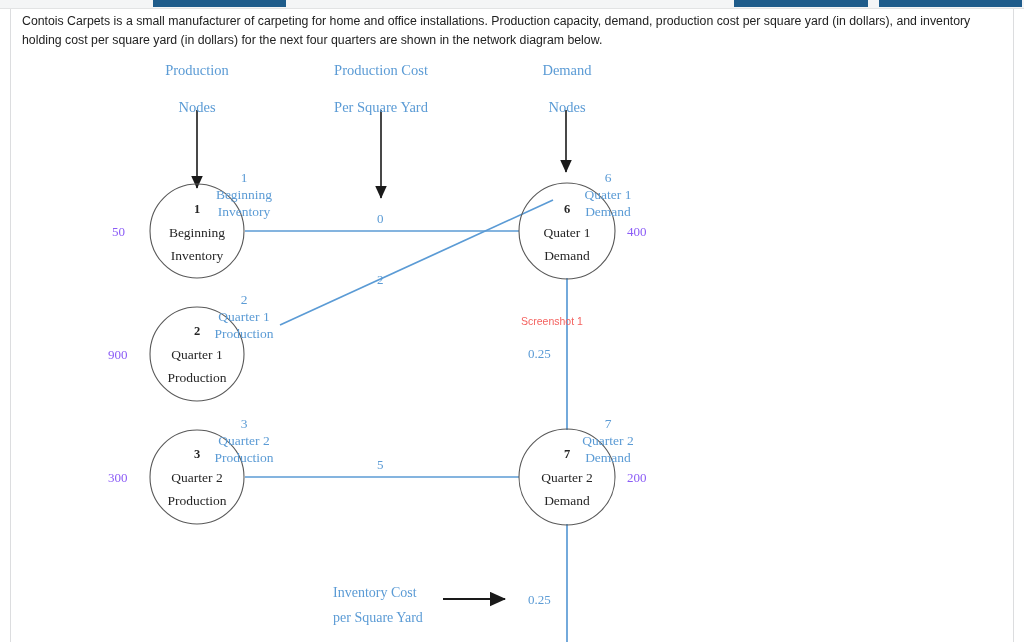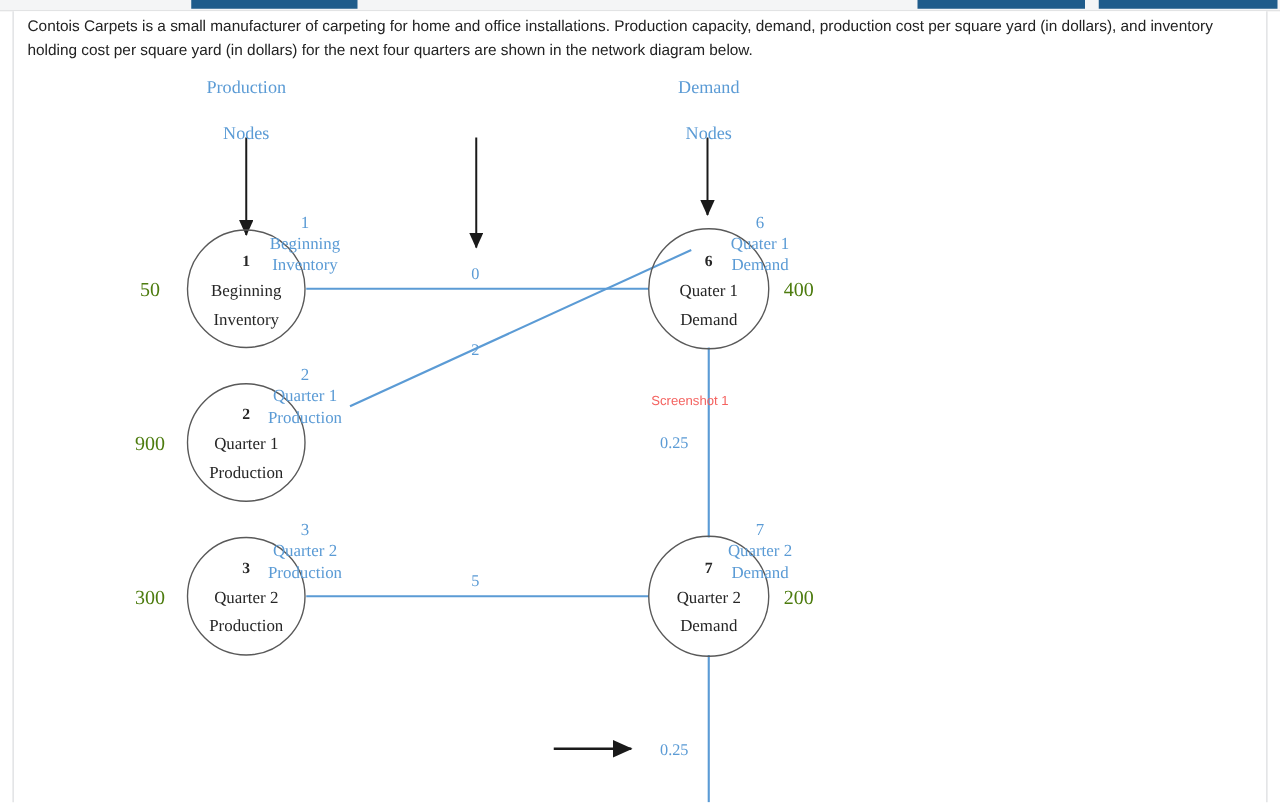--- a/index.html
+++ b/index.html
@@ -108,22 +108,22 @@
     position: absolute;
     font-family: "Liberation Serif", serif;
     font-size: 13px;
     color: #5b9bd5;
     white-space: nowrap;
   }
 
   .cap-label {
     position: absolute;
     font-family: "Liberation Serif", serif;
-    font-size: 16px;
-    color: #4d7c0f;
+    font-size: 13px;
+    color: #8b5cf6;
     white-space: nowrap;
   }
 
   .screenshot-tag {
     position: absolute;
     font-family: "Liberation Sans", sans-serif;
     font-size: 10.5px;
     color: #f4625f;
     white-space: nowrap;
   }
@@ -183,20 +183,24 @@
     <circle cx="567" cy="477" r="48" fill="none" stroke="#595959" stroke-width="1.1"></circle>
 
     <line x1="443" y1="599" x2="505" y2="599" stroke="#1a1a1a" stroke-width="2.0" marker-end="url(#arrowhead)"></line>
   </svg>
 
   <div class="hdr" style="left:140px; top:62px; width:114px;">
     <span>Production</span>
     <span class="line2">Nodes</span>
   </div>
 
+  <div class="hdr" style="left:295px; top:62px; width:172px;">
+    <span>Production Cost</span>
+    <span class="line2">Per Square Yard</span>
+  </div>
 
   <div class="hdr" style="left:510px; top:62px; width:114px;">
     <span>Demand</span>
     <span class="line2">Nodes</span>
   </div>
 
   <div class="node-text-ghost" style="left:189px; top:169px;">
     <div>1</div>
     <div>Beginning</div>
     <div>Inventory</div>
@@ -257,14 +261,18 @@
   <div class="cap-label" style="left:627px; top:470px;">200</div>
 
   <div class="edge-label" style="left:377px; top:211px;">0</div>
   <div class="edge-label" style="left:377px; top:272px;">2</div>
   <div class="edge-label" style="left:377px; top:457px;">5</div>
   <div class="edge-label" style="left:528px; top:346px;">0.25</div>
   <div class="edge-label" style="left:528px; top:592px;">0.25</div>
 
   <div class="screenshot-tag" style="left:480px; top:315px;margin-left:41px;">Screenshot 1</div>
 
+  <div class="footer-note" style="left:333px; top:580px;">
+    <div>Inventory Cost</div>
+    <div>per Square Yard</div>
+  </div>
 
 </div>
 
 </body></html>

